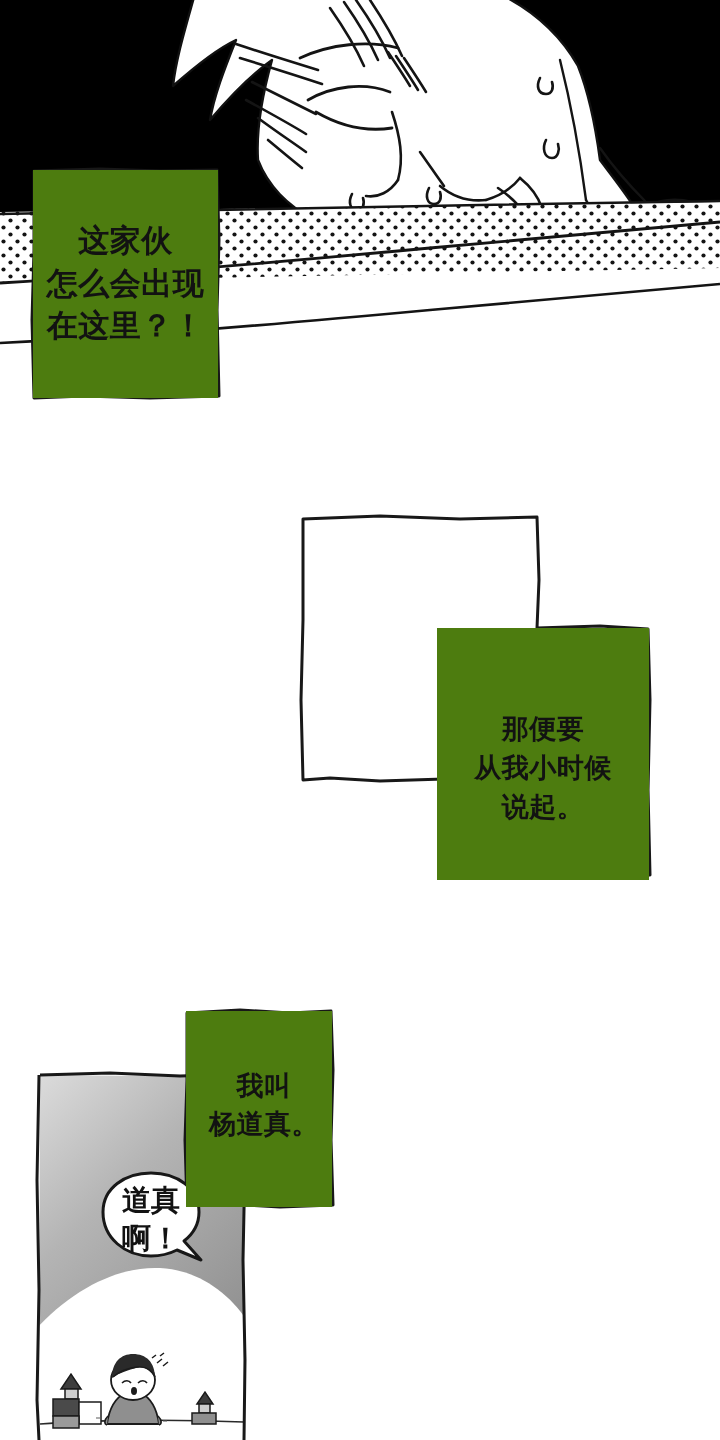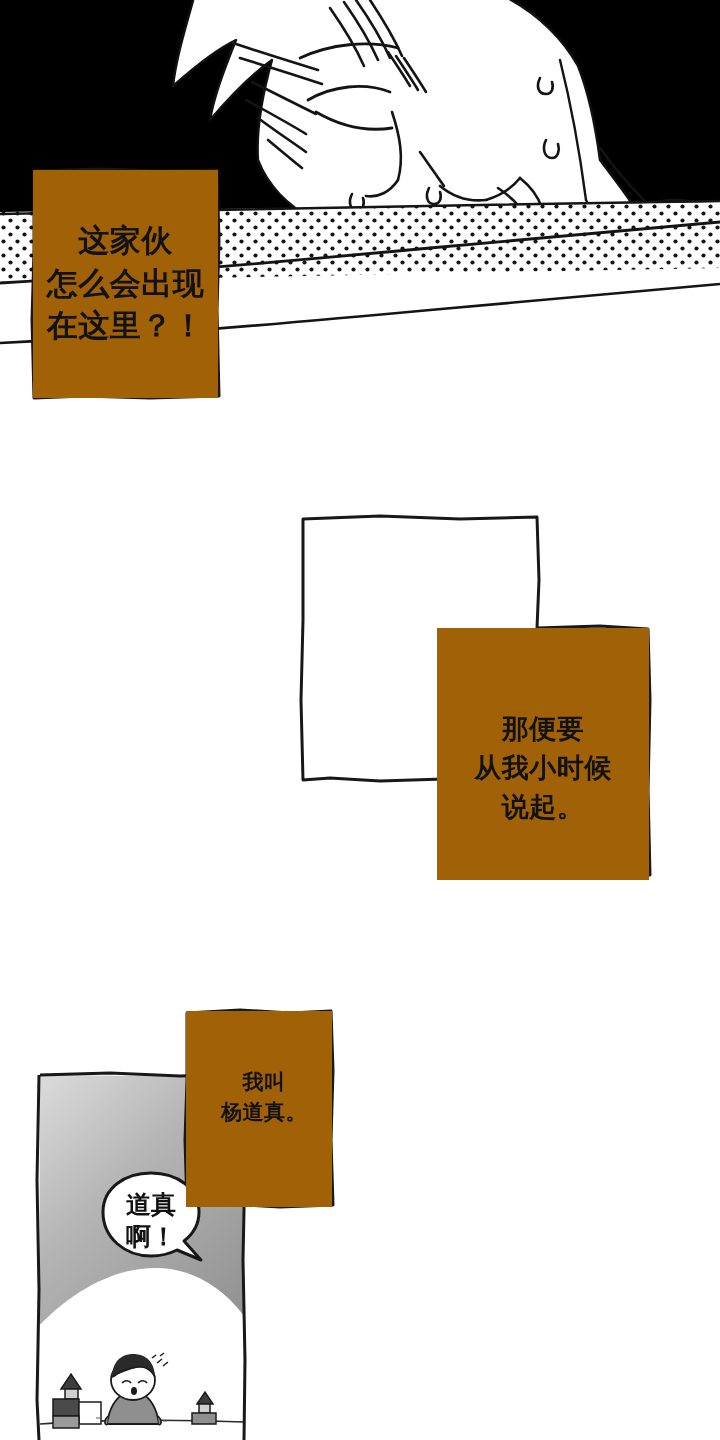--- a/index.html
+++ b/index.html
@@ -26,21 +26,21 @@
     width: 720px;
     height: 1440px;
     pointer-events: none;
   }
   .layer svg { display: block; }
 
   
   .tbox {
     position: absolute;
     box-sizing: border-box;
-    background: #a16207;
+    background: #4d7c0f;
     display: flex;
     align-items: center;
     justify-content: center;
     text-align: center;
     color: #121212;
     font-weight: 700;
     letter-spacing: 0.5px;
   }
   .tbox .lines {
     display: block;
@@ -83,41 +83,41 @@
     align-items: flex-start;
     padding-top: 82px;
   }
 
   
   #narration-3 {
     left: 186px;
     top: 1011px;
     width: 146px;
     height: 196px;
-    font-size: 21px;
+    font-size: 27px;
     line-height: 1.42;
     z-index: 60;
     padding-left: 10px;
     padding-top: 56px;
     align-items: flex-start;
   }
 
   
   #bubble-1 {
     position: absolute;
     left: 93px;
     top: 1168px;
     width: 116px;
     height: 104px;
     z-index: 58;
     display: flex;
     align-items: center;
     justify-content: center;
     text-align: center;
-    font-size: 25px;
+    font-size: 29px;
     line-height: 1.3;
     font-weight: 700;
     color: #121212;
   }
   #bubble-1 .lines { position: relative; z-index: 2; white-space: pre-line; }
   #bubble-1 .bubble-shape {
     position: absolute;
     inset: 0;
     z-index: 1;
   }

